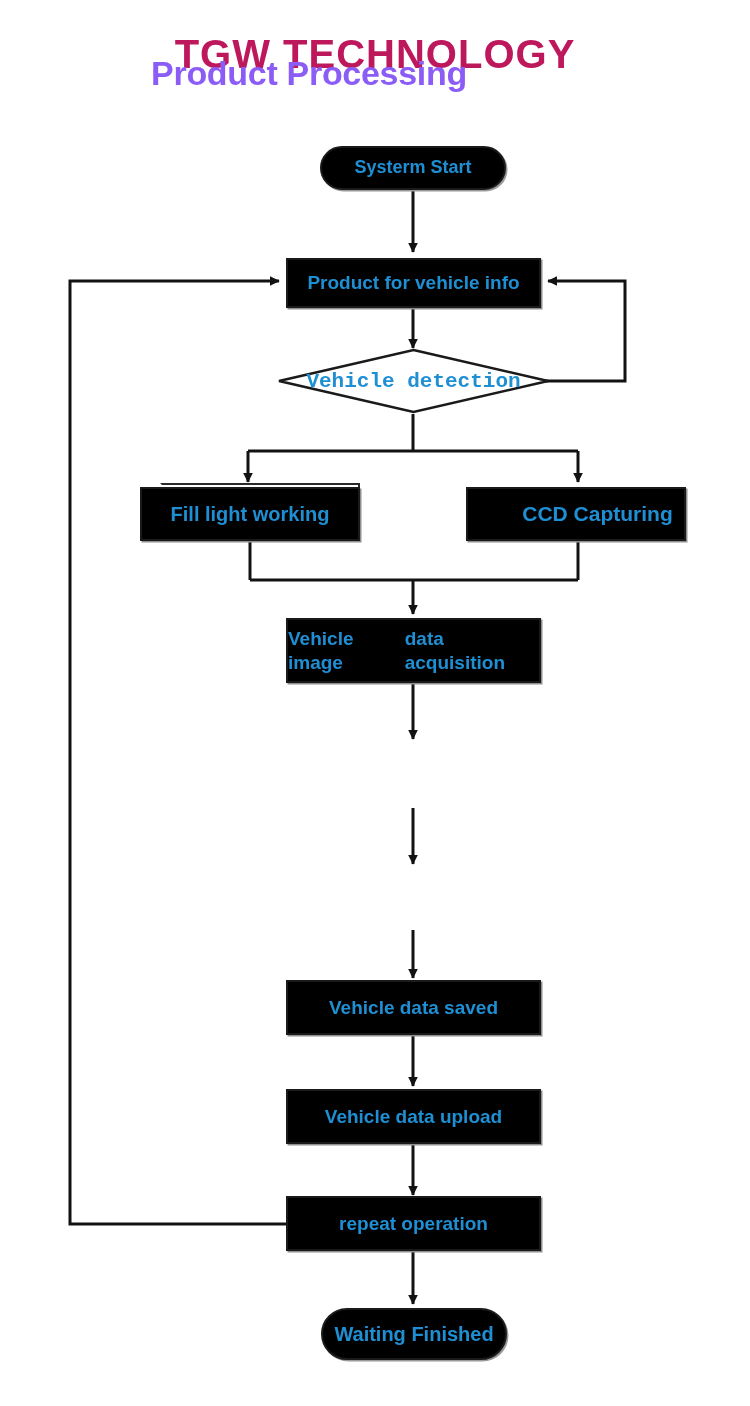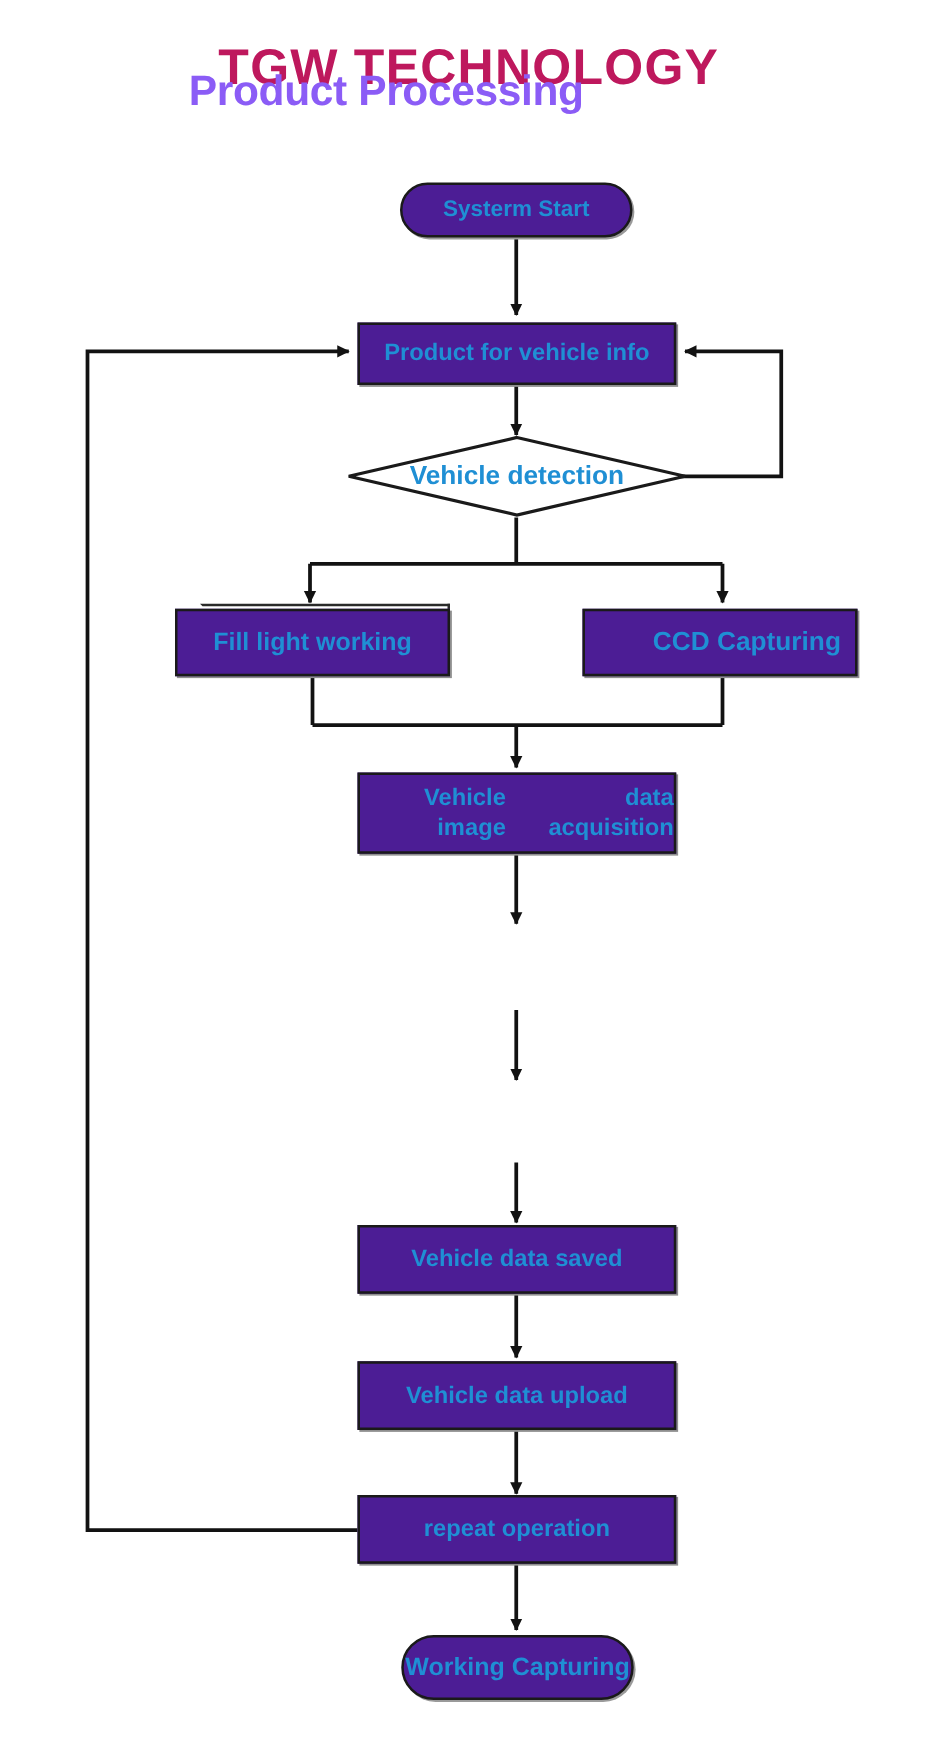--- a/index.html
+++ b/index.html
@@ -59,25 +59,25 @@
     left: 0; top: 0;
     width: 750px;
     height: 1406px;
     pointer-events: none;
   }
 
   
   .node {
     position: absolute;
     box-sizing: border-box;
-    background: #4c1d95;
+    background: #000000;
     display: flex;
     align-items: center;
     justify-content: center;
-    text-align: right;
+    text-align: left;
     color: #1f8fd4;
     font-weight: 700;
     font-family: "Liberation Sans", sans-serif;
     line-height: 1.22;
     z-index: 3;
   }
 
   .node.proc {
     border: 2px solid #1a1a1a;
     box-shadow: 1.5px 1.5px 0 0 #8f8f8f;
@@ -96,21 +96,21 @@
     display: flex;
     align-items: center;
     justify-content: center;
   }
   .decision .dlabel {
     position: relative;
     z-index: 2;
     color: #1f8fd4;
     font-weight: 700;
     font-size: 21px;
-    font-family: Liberation Sans, sans-serif;
+    font-family: Liberation Mono, monospace;
     white-space: nowrap;
   }
   .decision svg {
     position: absolute;
     left: 0; top: 0;
   }
 
   
   .ghost-box {
     position: absolute;
@@ -209,16 +209,16 @@
 
   <div class="node proc" style="left:286px; top:1089px; width:255px; height:55px; font-size:19px;">
     <span>Vehicle data upload</span>
   </div>
 
   <div class="node proc" style="left:286px; top:1196px; width:255px; height:55px; font-size:19px;">
     <span>repeat operation</span>
   </div>
 
   <div class="node term" style="left:321px; top:1308px; width:186px; height:52px; font-size:20px;">
-    <span>Working Capturing</span>
+    <span>Waiting Finished</span>
   </div>
 
 </div>
 
 </body></html>

